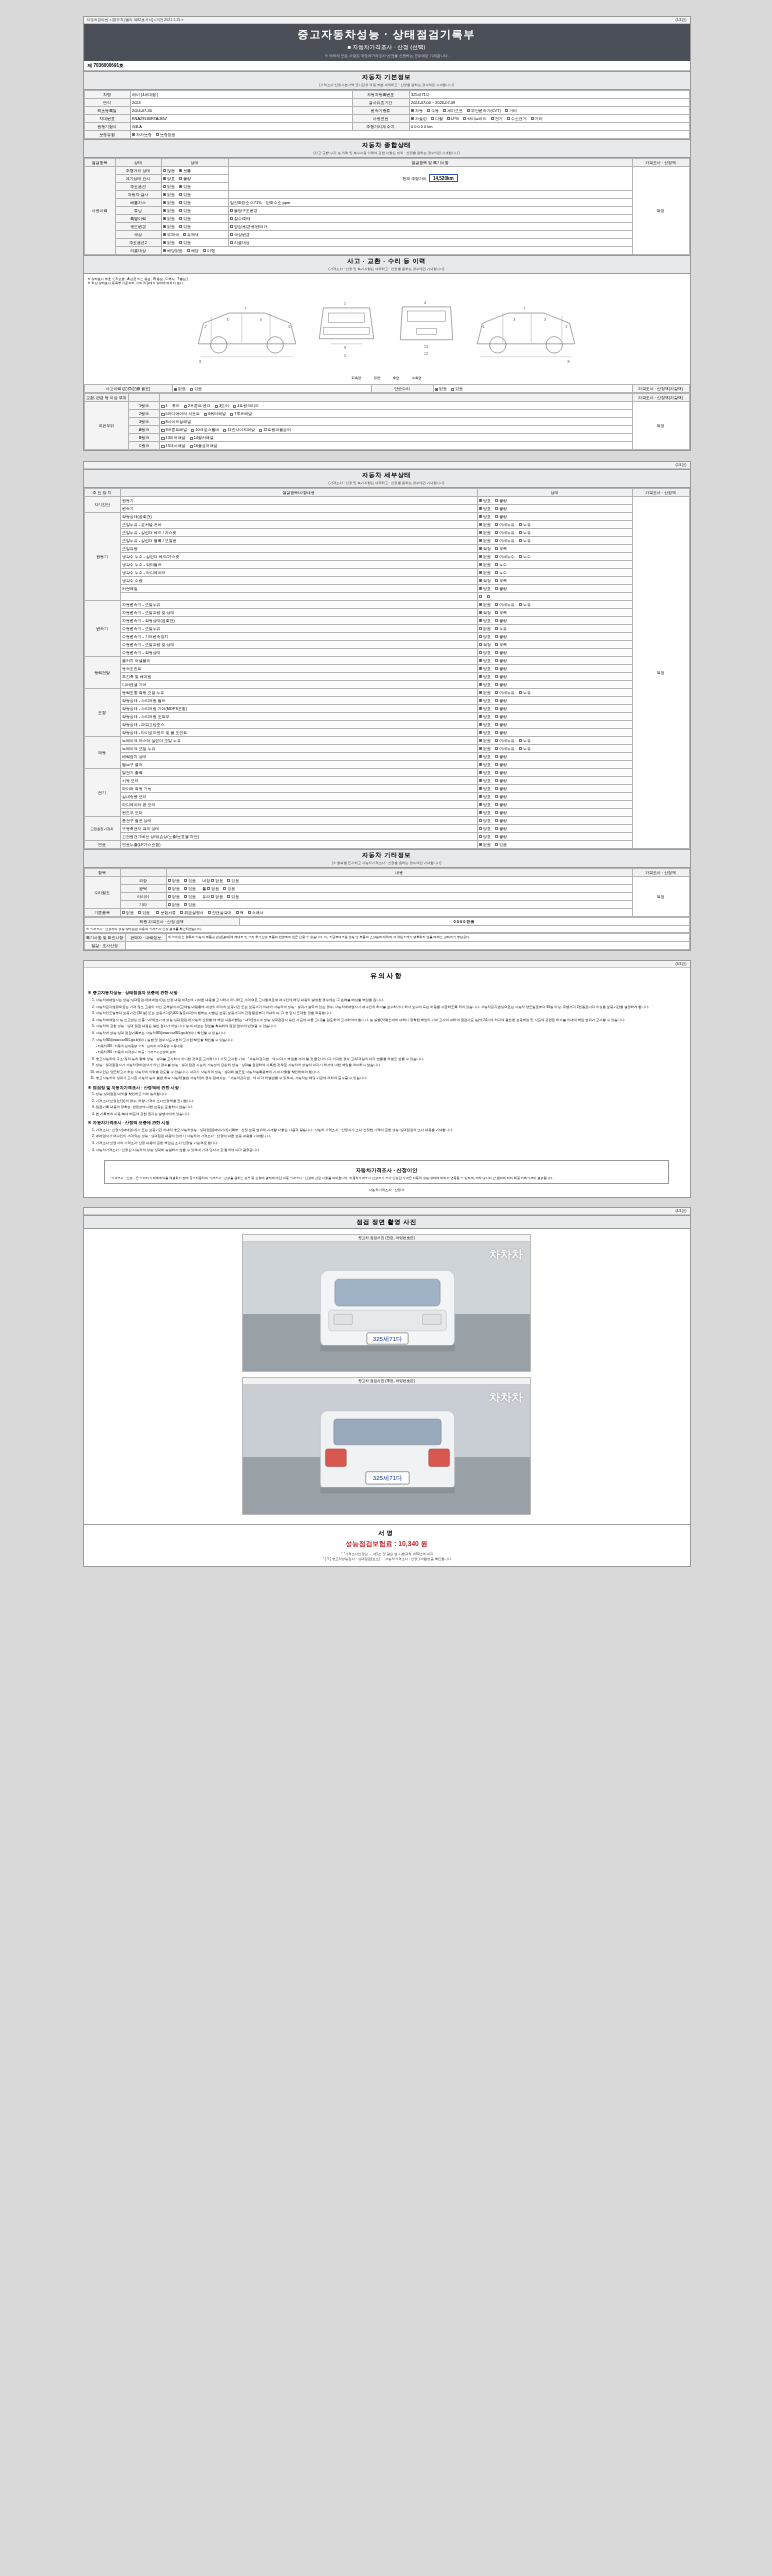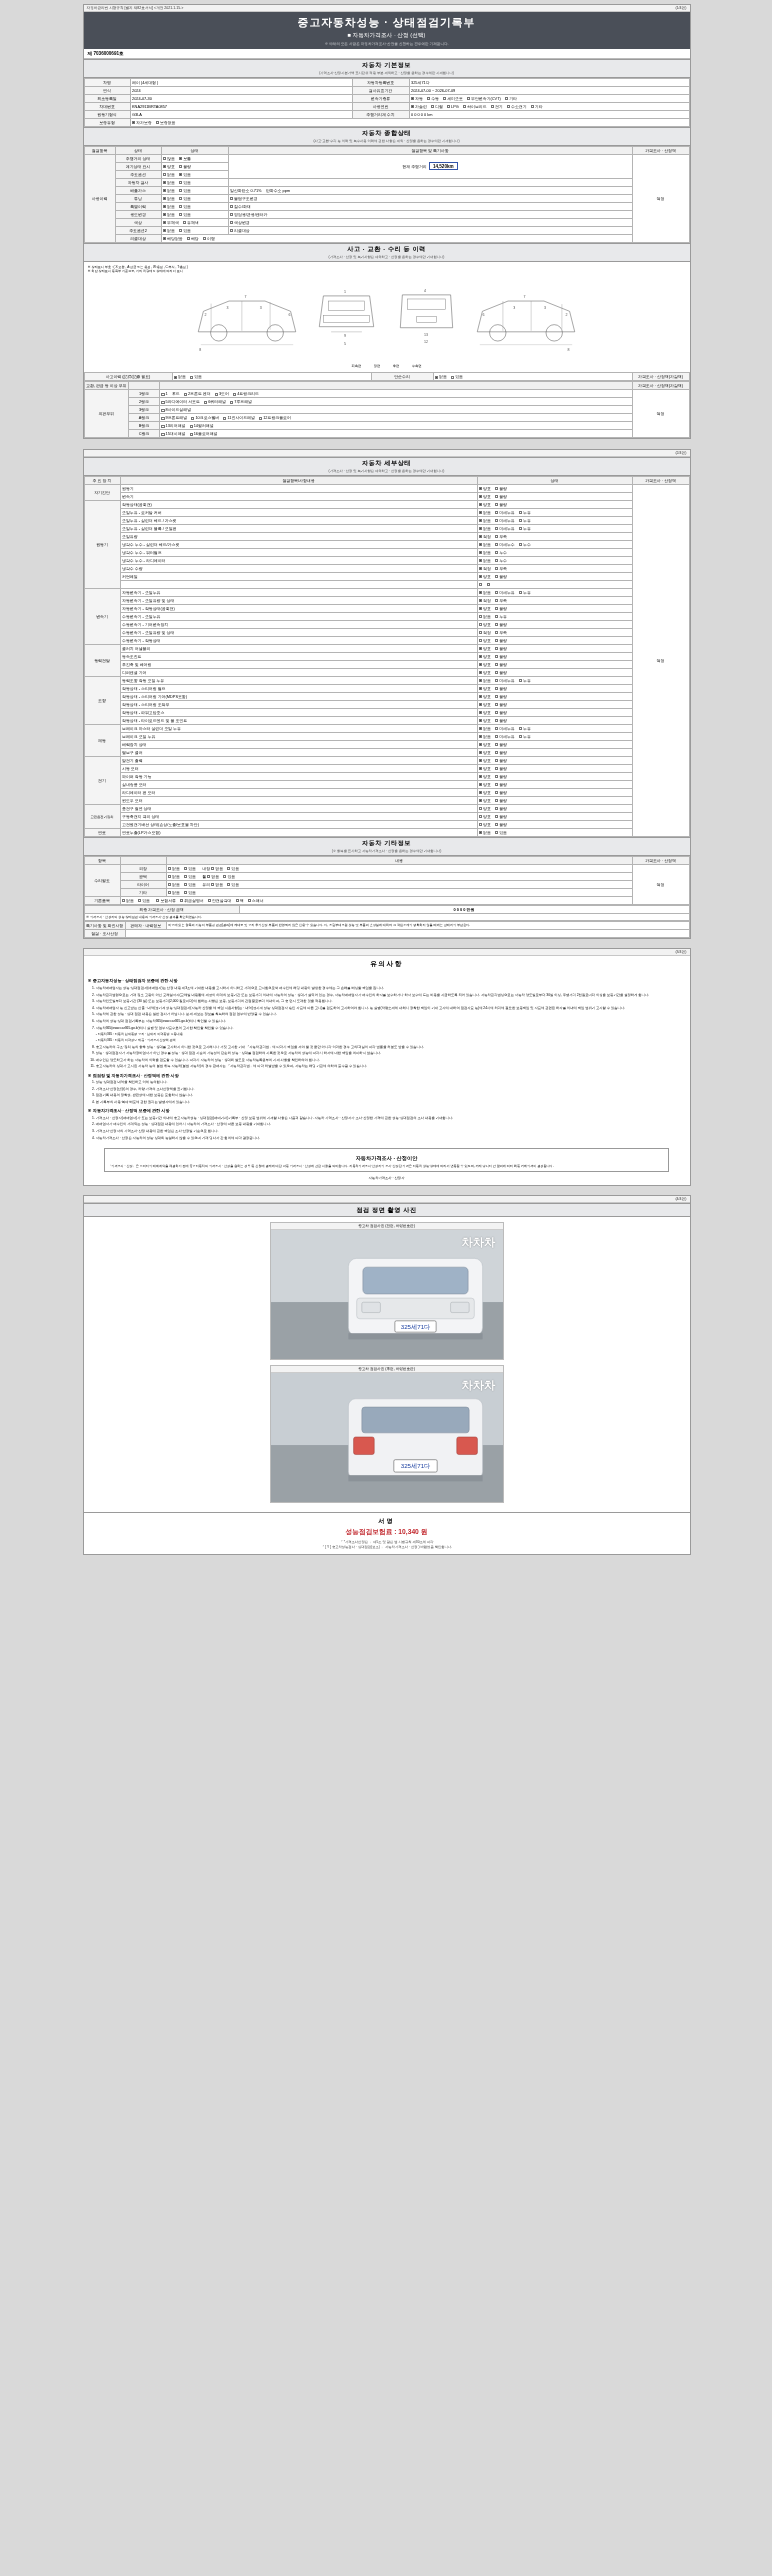--- a/index.html
+++ b/index.html
@@ -4,21 +4,21 @@
 <style>
   * { box-sizing: border-box; }
   html, body {
     margin: 0; padding: 0;
     background: #d9d9d9;
     font-family: "Liberation Sans", sans-serif;
   }
   body { width: 773px; }
   .page {
     width: 773px;
-    margin: 4px auto;
+    margin: 16px auto;
     padding: 0 0 5.2px 0;
   }
   .sheet {
     background: #ffffff;
     border: 0.5px solid #9a9a9a;
     margin: 0 auto 9.3px auto;
     width: 608px;
     position: relative;
   }
   .sheet-top-bar {
@@ -78,21 +78,21 @@
   .note-box { font-size: 3.3px; padding: 2.1px 4.1px; line-height: 1.5; }
   ol.terms { margin: 0; padding-left: 8.2px; font-size: 3.3px; line-height: 1.55; }
   ol.terms > li { margin-bottom: 1.5px; }
   .terms-title { text-align:center; font-size: 6.7px; font-weight: bold; padding: 4.1px 0; letter-spacing:1.5px;}
   .sub-h { font-size: 4.1px; font-weight: bold; margin: 3.1px 0 1.5px 0; }
   .diag-area { position: relative; padding: 3.1px 4.1px 2.1px 4.1px; }
   .carmap { display: flex; justify-content: center; gap: 2.1px; padding: 2.1px 0 0 0; }
   .carbox { border: 0; position: relative; }
   .lgnd { display:flex; justify-content:center; gap:12.4px; font-size:3.3px; padding:1px 0 2.1px 0;}
   .photos { padding: 4.1px; }
-  .photo-card { border: 0.5px solid #bbb; margin: 0 auto 5.2px auto; width: 234px; }
+  .photo-card { border: 0.5px solid #bbb; margin: 0 auto 5.2px auto; width: 289px; }
   .photo-cap { text-align:center; font-size:3.6px; background:#f3f3f3; padding:1px 0; border-bottom:0.5px solid #ccc;}
   .photo-img { height: 129px; position: relative; overflow:hidden;
     background: linear-gradient(#cfd4d8 0%, #c2c8cd 55%, #9aa1a6 56%, #8b9298 100%); }
   .sign-band { border-top: 0.5px solid #9a9a9a; text-align:center; padding: 4.1px 0 2.1px 0; font-size: 6.2px; font-weight:bold; letter-spacing:2.1px;}
   .fee { text-align:center; font-size: 6.7px; font-weight: bold; color:#c1272d; padding-bottom:3.1px;}
   .fee-note { text-align:center; font-size:3.3px; line-height:1.5; color:#333; padding-bottom:4.1px;}
   .sig-box { border:0.5px solid #999; margin: 4.1px 20.6px; padding: 3.1px; font-size:3.6px; }
   .sig-title { text-align:center; font-weight:bold; font-size:5.2px; padding: 2.1px 0; }
   .flexrow { display:flex; align-items:center; gap:2.1px; }
   .mileage-box { border:0.5px solid #3355aa; display:inline-block; padding:0.5px 3.1px; font-weight:bold; font-size:4.6px;}

